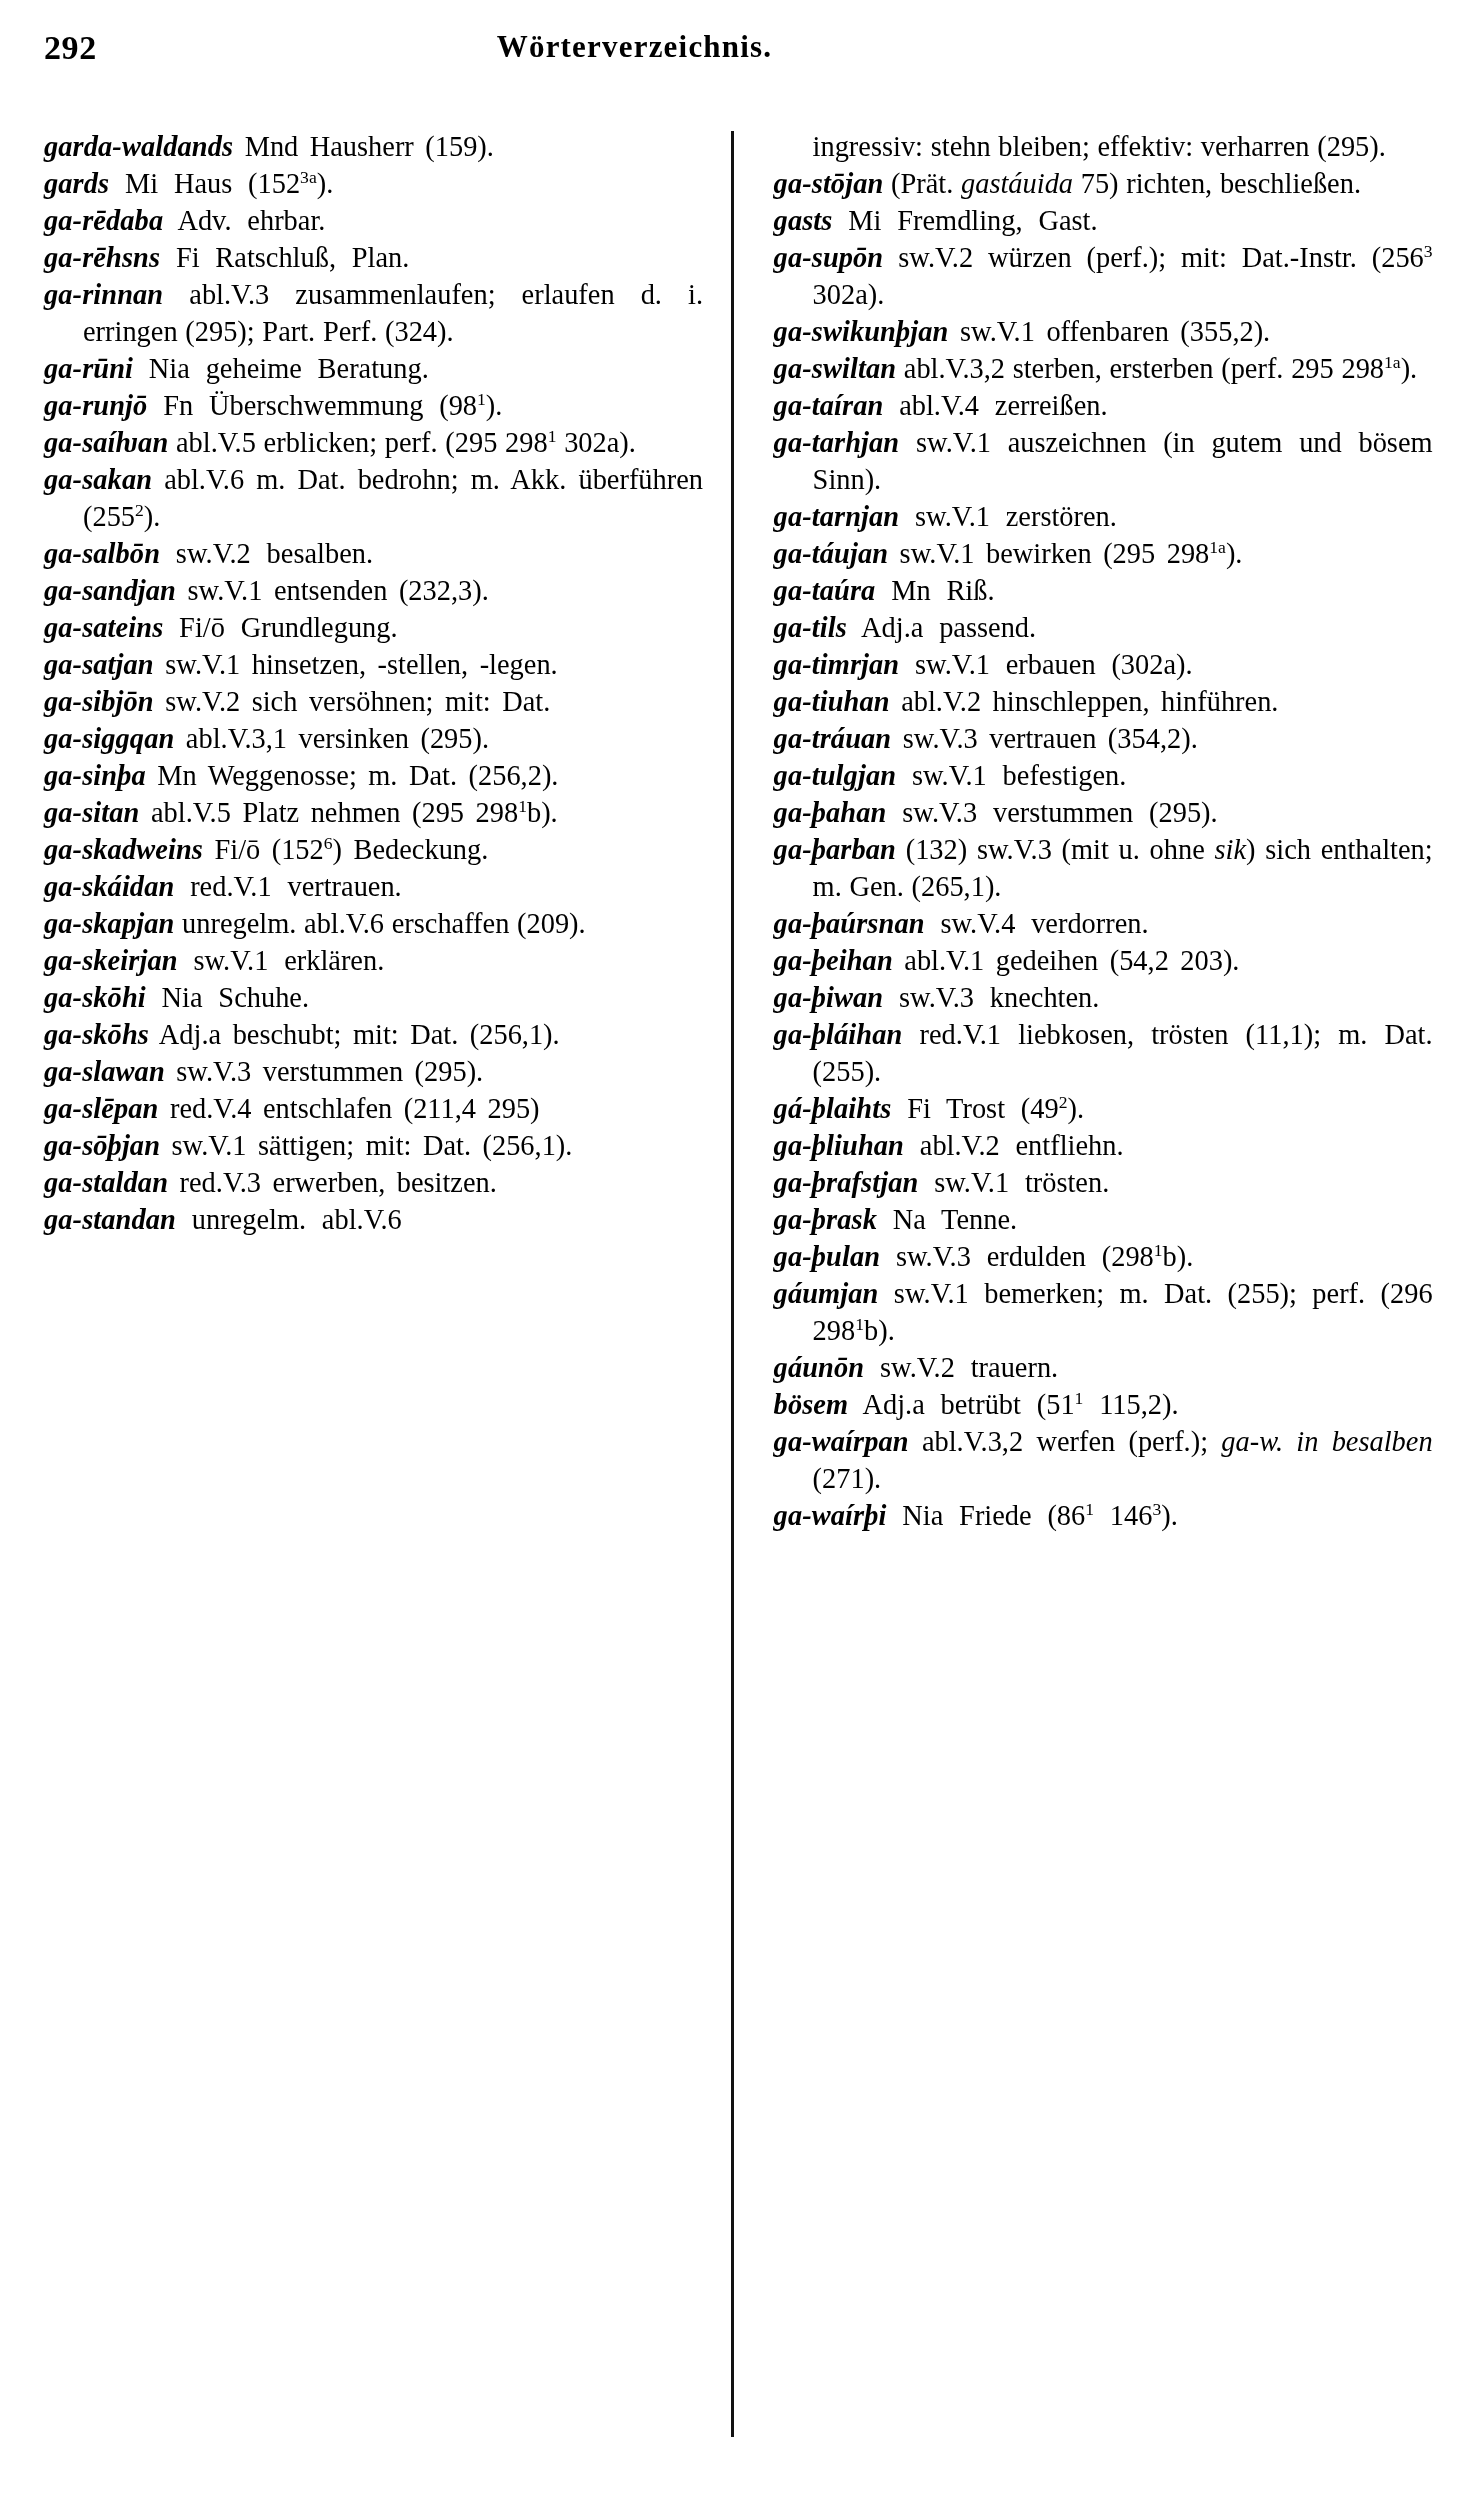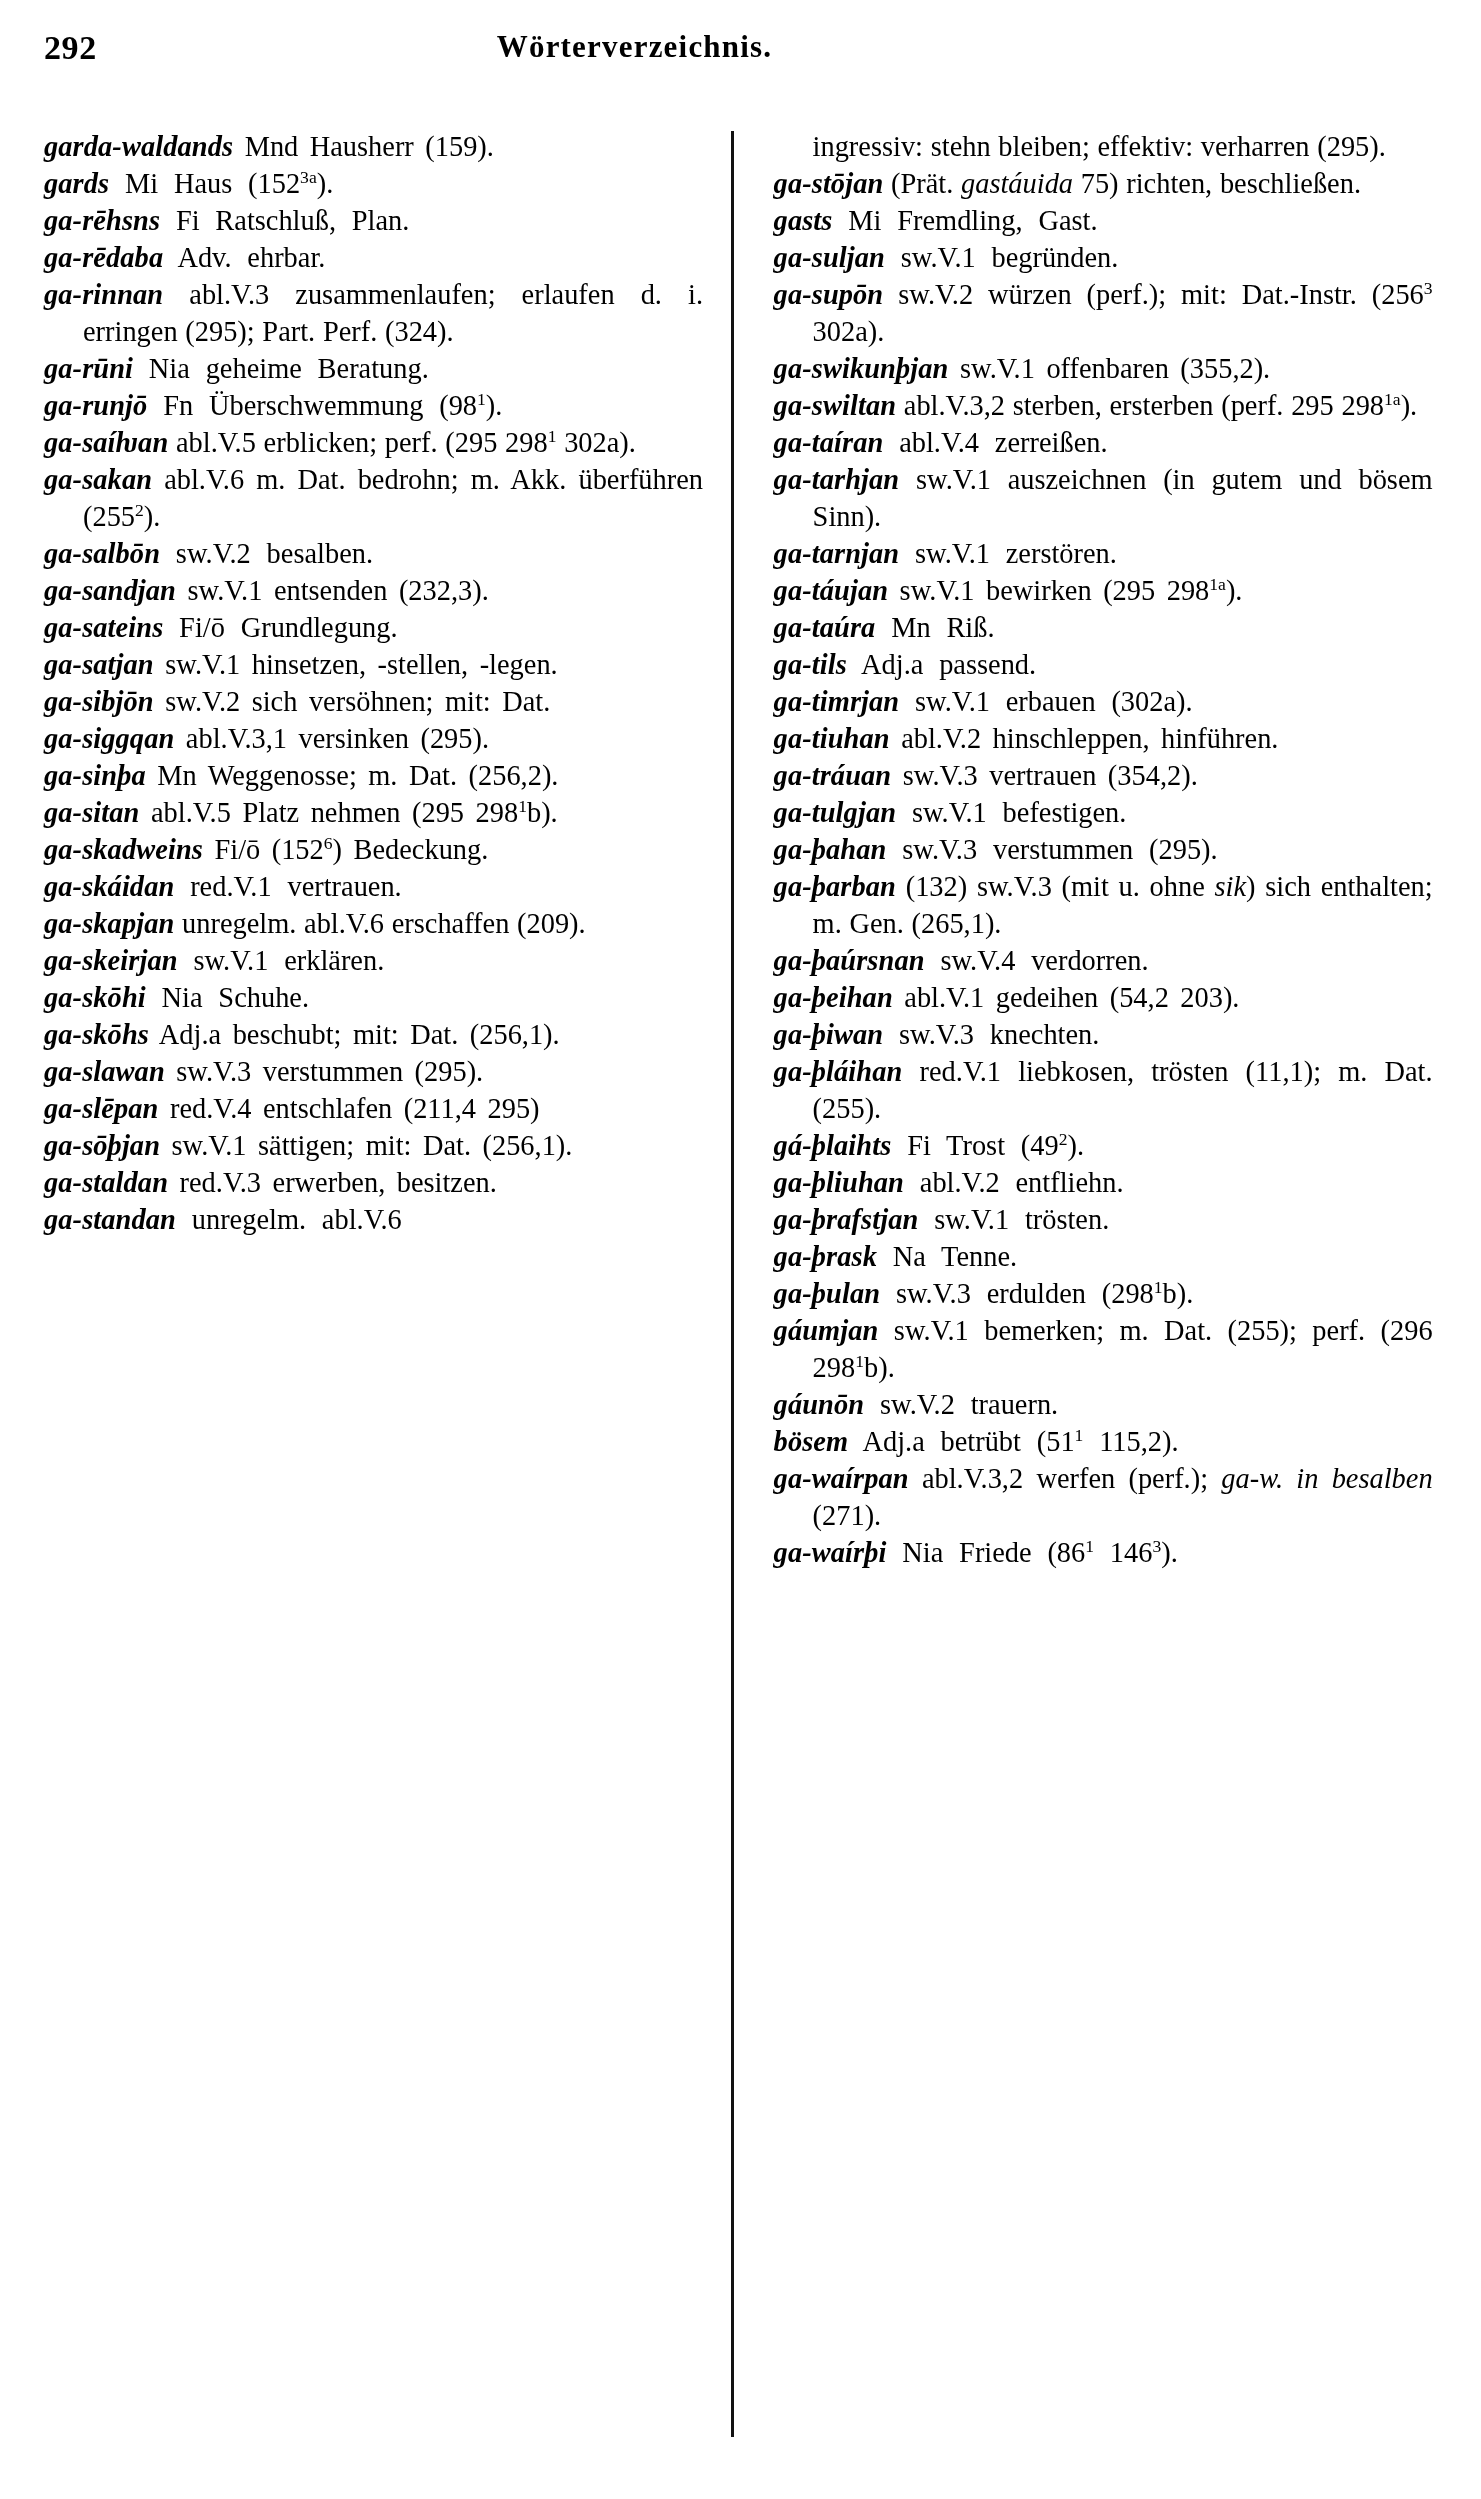--- a/index.html
+++ b/index.html
@@ -112,22 +112,22 @@
 
   <div class="running-head">
     <div class="folio">292</div>
     <div class="head-title">Wörterverzeichnis.</div>
   </div>
 
   <div class="columns">
     <div class="col col-left" id="col-left">
         <p class="entry loose"><span class="lemma">garda-waldands</span><span> Mnd Hausherr (159).</span></p>
         <p class="entry xloose"><span class="lemma">gards</span><span> Mi Haus (152<sup>3a</sup>).</span></p>
+        <p class="entry xloose"><span class="lemma">ga-rēdaba</span><span> Adv. ehrbar.</span></p>
         <p class="entry xloose"><span class="lemma">ga-rēhsns</span><span> Fi Ratschluß, Plan.</span></p>
-        <p class="entry xloose"><span class="lemma">ga-rēdaba</span><span> Adv. ehrbar.</span></p>
         <p class="entry"><span class="lemma">ga-rinnan</span><span> abl.V.3 zusammenlaufen; erlaufen d. i. erringen (295); Part. Perf. (324).</span></p>
         <p class="entry xloose"><span class="lemma">ga-rūni</span><span> Nia geheime Beratung.</span></p>
         <p class="entry xloose"><span class="lemma">ga-runjō</span><span> Fn Überschwemmung (98<sup>1</sup>).</span></p>
         <p class="entry"><span class="lemma">ga-saíƕan</span><span> abl.V.5 erblicken; perf. (295 298<sup>1</sup> 302a).</span></p>
         <p class="entry"><span class="lemma">ga-sakan</span><span> abl.V.6 m. Dat. bedrohn; m. Akk. überführen (255<sup>2</sup>).</span></p>
         <p class="entry xloose"><span class="lemma">ga-salbōn</span><span> sw.V.2 besalben.</span></p>
         <p class="entry loose"><span class="lemma">ga-sandjan</span><span> sw.V.1 entsenden (232,3).</span></p>
         <p class="entry xloose"><span class="lemma">ga-sateins</span><span> Fi/ō Grundlegung.</span></p>
         <p class="entry loose"><span class="lemma">ga-satjan</span><span> sw.V.1 hinsetzen, -stellen, -legen.</span></p>
         <p class="entry loose"><span class="lemma">ga-sibjōn</span><span> sw.V.2 sich versöhnen; mit: Dat.</span></p>
@@ -144,21 +144,20 @@
         <p class="entry loose"><span class="lemma">ga-slēpan</span><span> red.V.4 entschlafen (211,4 295)</span></p>
         <p class="entry loose"><span class="lemma">ga-sōþjan</span><span> sw.V.1 sättigen; mit: Dat. (256,1).</span></p>
         <p class="entry loose"><span class="lemma">ga-staldan</span><span> red.V.3 erwerben, besitzen.</span></p>
         <p class="entry xloose"><span class="lemma">ga-standan</span><span> unregelm. abl.V.6</span></p>
       </div>
     <div class="rule"></div>
     <div class="col col-right" id="col-right">
         <p class="entry"><span>ingressiv: stehn bleiben; effektiv: verharren (295).</span></p>
         <p class="entry"><span class="lemma">ga-stōjan</span><span> (Prät. <i>gastáuida</i> 75) richten, beschließen.</span></p>
         <p class="entry xloose"><span class="lemma">gasts</span><span> Mi Fremdling, Gast.</span></p>
-        <p class="entry xloose"><span class="lemma">ga-suljan</span><span> sw.V.1 begründen.</span></p>
         <p class="entry"><span class="lemma">ga-supōn</span><span> sw.V.2 würzen (perf.); mit: Dat.-Instr. (256<sup>3</sup> 302a).</span></p>
         <p class="entry loose"><span class="lemma">ga-swikunþjan</span><span> sw.V.1 offenbaren (355,2).</span></p>
         <p class="entry"><span class="lemma">ga-swiltan</span><span> abl.V.3,2 sterben, ersterben (perf. 295 298<sup>1a</sup>).</span></p>
         <p class="entry xloose"><span class="lemma">ga-taíran</span><span> abl.V.4 zerreißen.</span></p>
         <p class="entry"><span class="lemma">ga-tarhjan</span><span> sw.V.1 auszeichnen (in gutem und bösem Sinn).</span></p>
         <p class="entry xloose"><span class="lemma">ga-tarnjan</span><span> sw.V.1 zerstören.</span></p>
         <p class="entry loose"><span class="lemma">ga-táujan</span><span> sw.V.1 bewirken (295 298<sup>1a</sup>).</span></p>
         <p class="entry xloose"><span class="lemma">ga-taúra</span><span> Mn Riß.</span></p>
         <p class="entry xloose"><span class="lemma">ga-tils</span><span> Adj.a passend.</span></p>
         <p class="entry xloose"><span class="lemma">ga-timrjan</span><span> sw.V.1 erbauen (302a).</span></p>

